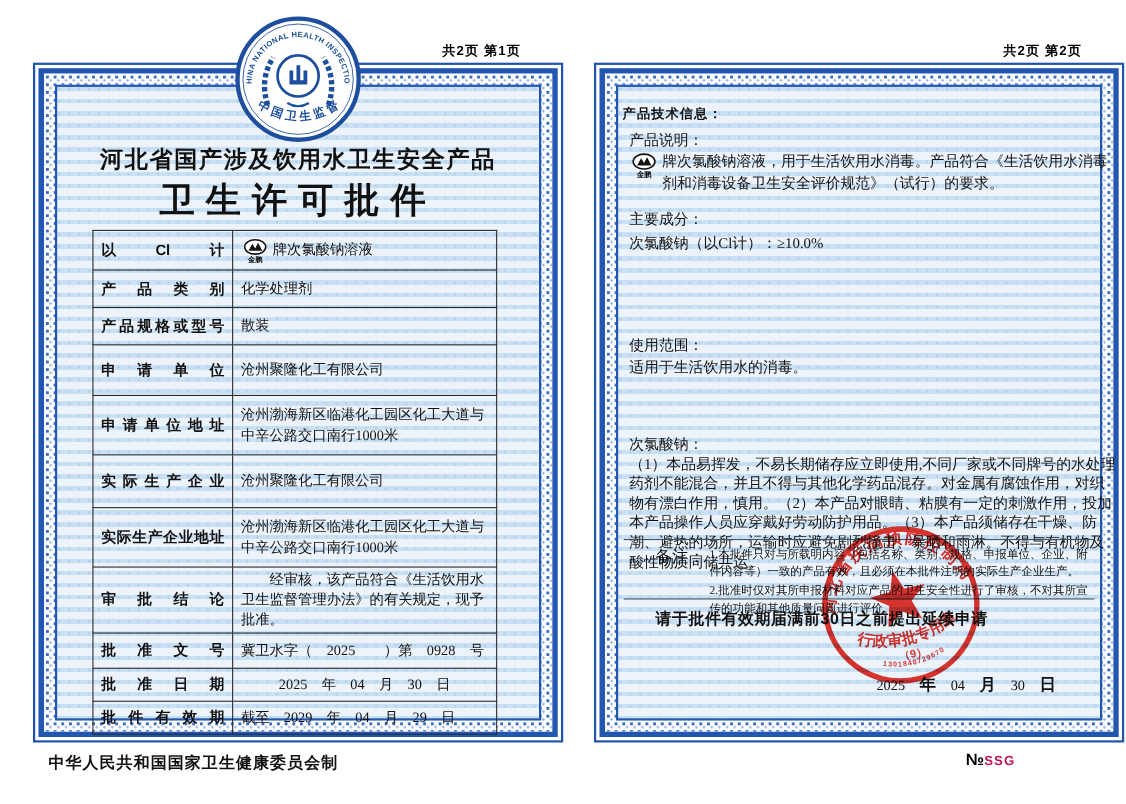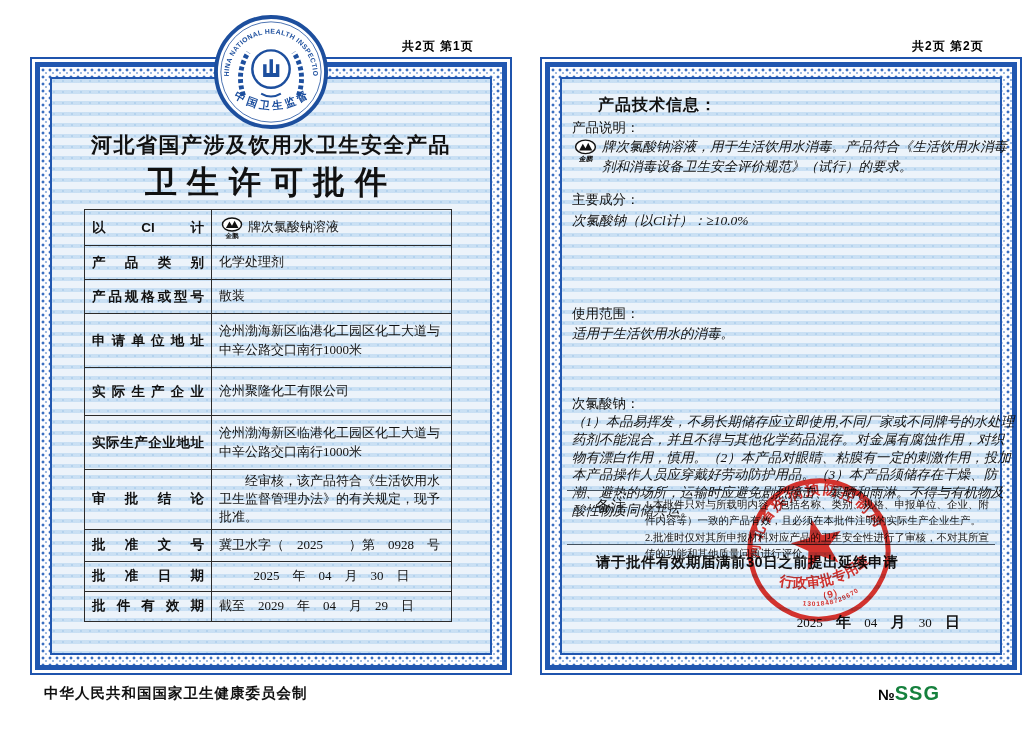--- a/index.html
+++ b/index.html
@@ -39,39 +39,39 @@
   td.lbl{width:112px;font-size:13.5px;font-weight:bold;padding:2px 7px;
          text-align:justify;text-align-last:justify;text-justify:inter-character;letter-spacing:0;}
   td.val{font-size:13px;font-family:"Liberation Serif",serif;padding:2px 7px;line-height:1.4;}
   .val-flex{display:flex;align-items:center;gap:3px;}
   .indent2{text-indent:2em;}
   .brand-logo{width:26px;height:24px;flex:0 0 auto;}
   .brand-logo-float{float:left;width:27px;height:25px;margin:1px 3px 0 0;}
 
   
   .p2-abs{position:absolute;left:10px;width:420px;}
-  .tech-title{top:16px;left:36px;font-size:16px;font-weight:bold;letter-spacing:1px;}
+  .tech-title{top:16px;left:4px;font-size:12px;font-weight:bold;letter-spacing:1px;}
   .sec-label{font-size:13.5px;font-family:"Liberation Serif",serif;}
-  .sec-text{font-size:13.5px;font-family:"Liberation Serif",serif;line-height:1.45;font-style:italic;}
+  .sec-text{font-size:13.5px;font-family:"Liberation Serif",serif;line-height:1.45;}
   .hr{position:absolute;left:5px;right:5px;border-top:1px solid #44515e;}
   .remark{position:absolute;left:34px;top:418px;width:396px;display:flex;gap:4px;}
   .remark-label{font-size:15px;font-weight:normal;flex:0 0 auto;}
   .remark-items{font-size:10.5px;line-height:1.55;font-family:"Liberation Serif",serif;}
   .renewal{position:absolute;left:34px;top:474px;font-size:14.5px;font-weight:bold;letter-spacing:.5px;}
   .stamp{position:absolute;left:182px;top:396px;width:150px;height:150px;transform:rotate(-14deg);
          opacity:.92;mix-blend-mode:multiply;z-index:5;}
   .date-line{position:absolute;right:34px;top:534px;font-family:"Liberation Serif",serif;font-size:13px;}
   .date-line .unit{font-weight:bold;font-size:15px;font-family:"Liberation Sans",sans-serif;margin:0 6px;}
   .date-line .num{margin:12px 4px;}
 
   
   .footer-issuer{position:absolute;left:44px;top:684px;font-size:14.5px;font-weight:bold;letter-spacing:1px;}
   .footer-serial{position:absolute;left:878px;top:682px;font-size:15px;font-weight:bold;}
   .footer-serial .no{color:#000;}
-  .footer-serial .code{color:#15803d;font-size:20px;letter-spacing:1px;}
+  .footer-serial .code{color:#be185d;font-size:12px;letter-spacing:1px;}
 </style>
 </head>
 <body>
 
 <div class="sheet">
 
   <span class="page-indicator" id="pi1">共2页  第1页</span>
   <span class="page-indicator" id="pi2">共2页  第2页</span>
 
   <div class="page" style="left:30px;">
@@ -97,20 +97,24 @@
                 </div>
               </td>
             </tr>
             <tr style="height:34px;">
               <td class="lbl">产品类别</td>
               <td class="val">化学处理剂</td>
             </tr>
             <tr style="height:34px;">
               <td class="lbl">产品规格或型号</td>
               <td class="val">散装</td>
+            </tr>
+            <tr style="height:46px;">
+              <td class="lbl">申请单位</td>
+              <td class="val">沧州聚隆化工有限公司</td>
             </tr>
             <tr style="height:54px;">
               <td class="lbl">申请单位地址</td>
               <td class="val">沧州渤海新区临港化工园区化工大道与中辛公路交口南行1000米</td>
             </tr>
             <tr style="height:48px;">
               <td class="lbl">实际生产企业</td>
               <td class="val">沧州聚隆化工有限公司</td>
             </tr>
             <tr style="height:54px;">

